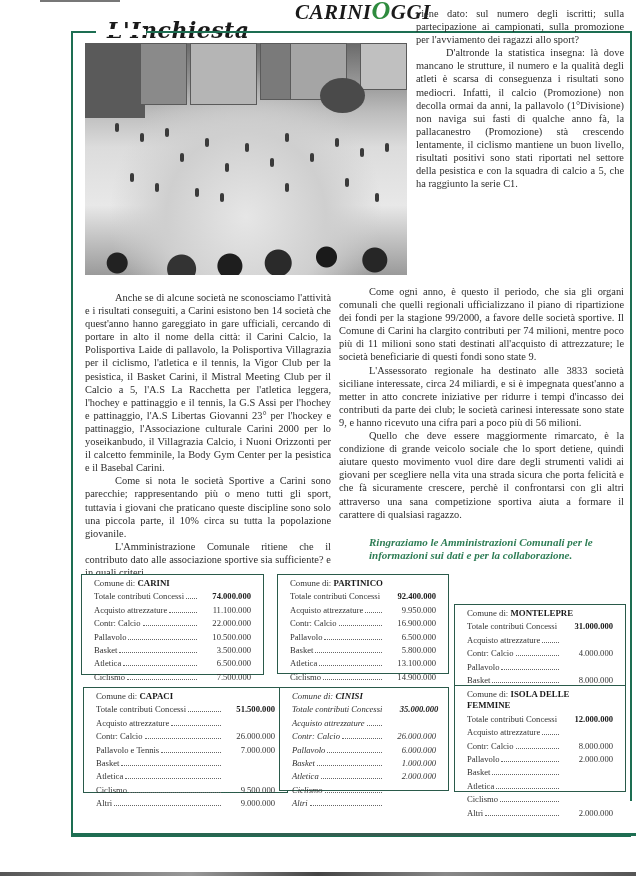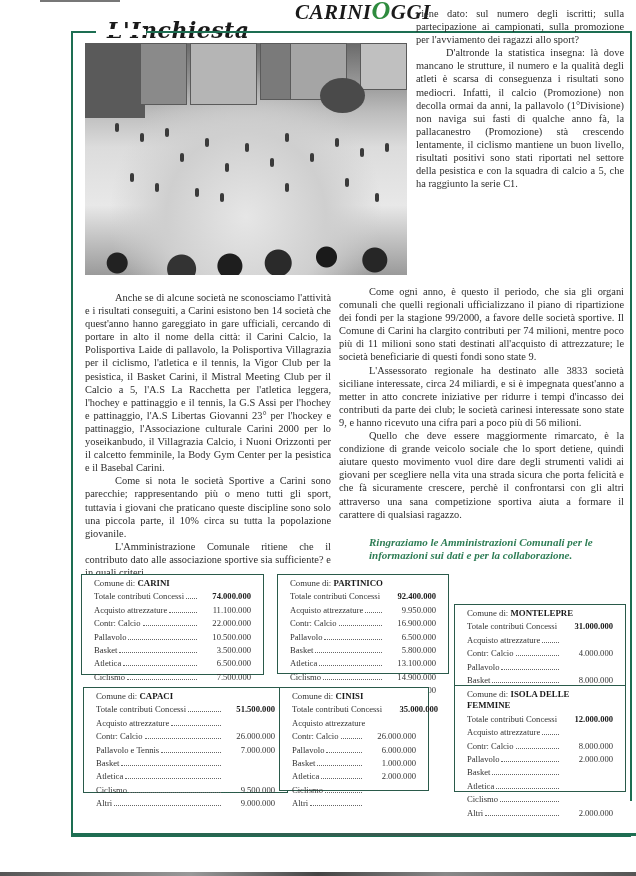--- a/index.html
+++ b/index.html
@@ -70,21 +70,21 @@
     .table-box .row { display: flex; align-items: baseline; white-space: nowrap; }
     .table-box .row .label { flex: 0 0 auto; }
     .table-box .row .dots { flex: 1 1 auto; overflow: hidden; height: 9px; border-bottom: 1px dotted #666; margin: 0 2px; }
     .table-box .row .value { flex: 0 0 auto; text-align: right; min-width: 52px; }
     .table-box .row.total .value { font-weight: bold; color: #1a1a1a; }
 
     #t-carini { left: 81px; top: 574px; width: 183px; height: 101px; }
     #t-partinico { left: 277px; top: 574px; width: 172px; height: 100px; }
     #t-montelepre { left: 454px; top: 576px; width: 172px; height: 90px; margin-top: 28px; }
     #t-capaci { left: 83px; top: 687px; width: 205px; height: 106px; }
-    #t-cinisi { left: 279px; top: 687px; width: 150px; height: 104px; }
+    #t-cinisi { left: 279px; top: 687px; width: 170px; height: 104px; font-style: italic; }
     #t-isola { left: 454px; top: 685px; width: 172px; height: 107px; }
   </style>
 </head>
 <body>
 
 <div class="top-scan"></div>
 
 <div class="section-title">L'Inchiesta</div>
 <div class="masthead">
   <span>CARINI</span><span class="accent">O</span><span>GGI</span>

